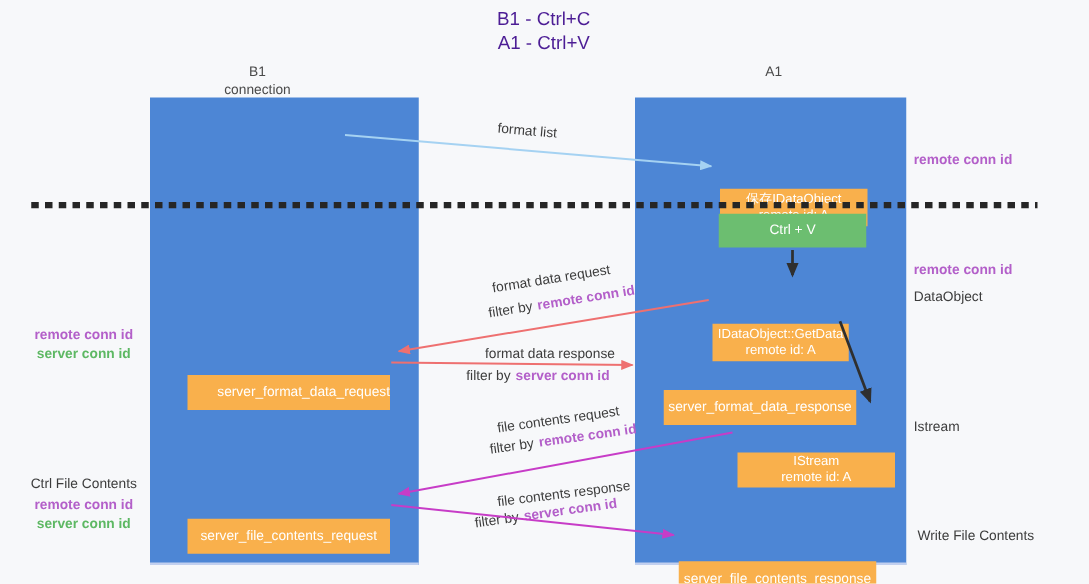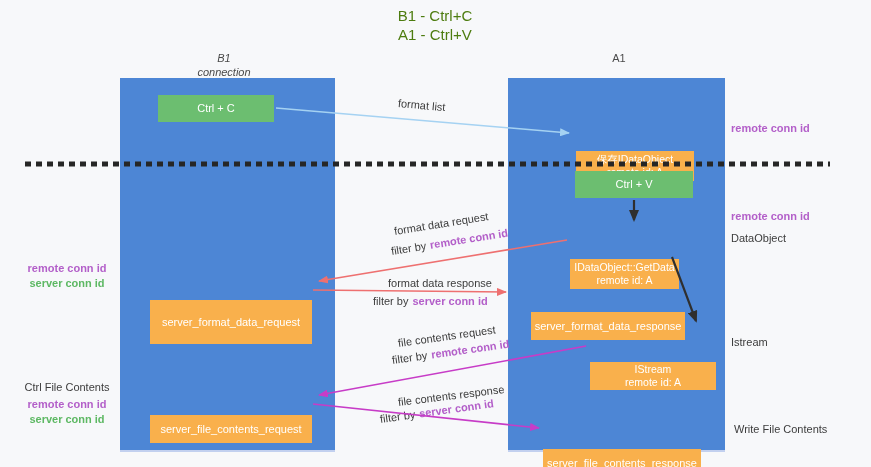--- a/index.html
+++ b/index.html
@@ -1,19 +1,19 @@
 <!DOCTYPE html>
 <html style="--lane_blue: #4d86d5; --box_green: #6cbe70; --box_orange: #f9b04c; --conn_purple: #b35fc9; --conn_green: #5db863; --arrow_light_blue: #a5d2f2; --arrow_red: #ee7070; --arrow_magenta: #c73cc7; --arrow_black: #2f2f2f;"><head>
 <meta charset="utf-8">
 <style>
   html,body {margin:0; padding:0; background:#f7f8fa;}
   body {font-family:"Liberation Sans","DejaVu Sans",sans-serif;}
   .stage {position:relative; width:871px; height:467px; background:#f7f8fa; overflow:hidden;}
   .title {position:absolute; left:330px; top:6px; width:210px; text-align:center;
-          font-size:15px; line-height:19px; color:#4d7c0f;}
+          font-size:15px; line-height:19px; color:#4c1d95;}
   .hdr {position:absolute; width:120px; text-align:center; font-size:11px; line-height:14px; color:#4a4a4a;}
   .lane {position:absolute; top:78px; height:372px; background:var(--lane_blue,#4d86d5);
          border-bottom:2px solid #c2d0ef;}
   .box {position:absolute; color:#ffffff; font-size:11px; line-height:13px;
         display:flex; flex-direction:column; align-items:center; justify-content:center;
         text-align:center; white-space:nowrap;}
   .box.small {font-size:10.5px;}
   .green  {background:var(--box_green,#6cbe70);}
   .orange {background:var(--box_orange,#f9b04c);margin-top:32px;}
   .side {position:absolute; font-size:11px; color:#3c3c3c; white-space:nowrap;}
@@ -36,50 +36,47 @@
 </head>
 <body>
 
 <div class="stage">
 
   <div class="title">
     <div>B1 - Ctrl+C</div>
     <div>A1 - Ctrl+V</div>
   </div>
 
-  <div class="hdr" style="left:164px; top:51px;font-style:italic;">
+  <div class="hdr" style="left:146px; top:51px;">
     <div>B1</div>
     <div>connection</div>
   </div>
   <div class="hdr" style="left:559px; top:51px;">
     <div>A1</div>
   </div>
 
   <div class="lane" style="left:120px; width:215px;"></div>
   <div class="lane" style="left:508px; width:217px;"></div>
 
-  <div class="box green" style="left:158px; top:95px; width:116px; height:27px;">
-    <div>Ctrl + C</div>
-  </div>
 
   <div class="box orange small" style="left:576px; top:119px; width:118px; height:30px;">
     <div>保存IDataObject</div>
     <div>remote id: A</div>
   </div>
 
   <div class="box green" style="left:575px; top:171px; width:118px; height:27px;">
     <div>Ctrl + V</div>
   </div>
 
   <div class="box orange small" style="left:570px; top:227px; width:109px; height:30px;">
     <div>IDataObject::GetData</div>
     <div>remote id: A</div>
   </div>
 
-  <div class="box orange" style="left:150px; top:268px; width:162px; height:44px;">
+  <div class="box orange" style="left:150px; top:268px; width:162px; height:28px;align-items:flex-end;">
     <div>server_format_data_request</div>
   </div>
 
   <div class="box orange" style="left:531px; top:280px; width:154px; height:28px;">
     <div>server_format_data_response</div>
   </div>
 
   <div class="box orange small" style="left:590px; top:330px; width:126px; height:28px;">
     <div>IStream</div>
     <div>remote id: A</div>

